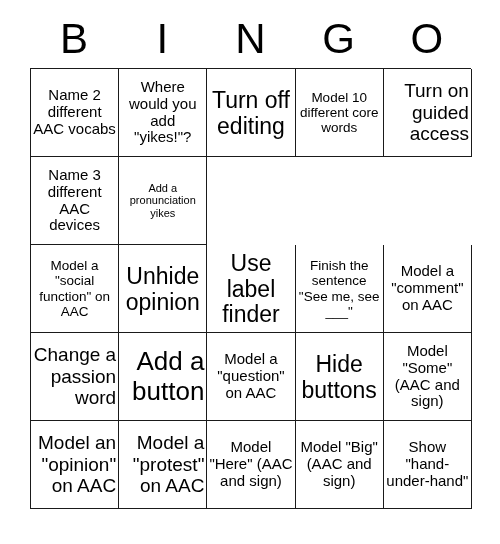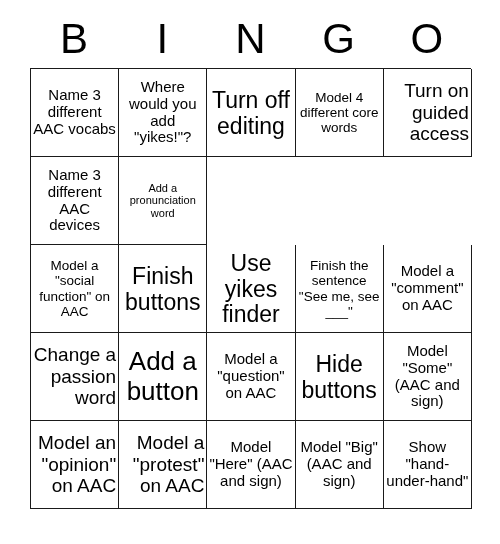--- a/index.html
+++ b/index.html
@@ -64,73 +64,73 @@
     width: 100%;
     line-height: 1.13;
     word-wrap: break-word;
     hyphens: none;
   }
   .fs-xs .cell-text { font-size: 11px; }
   .fs-sm .cell-text { font-size: 13.5px; }
   .fs-md .cell-text { font-size: 15px; }
   .fs-lg .cell-text { font-size: 19px; text-align: right; }
   .fs-xl .cell-text { font-size: 23px; }
-  .fs-xxl .cell-text { font-size: 26px; }
+  .fs-xxl .cell-text { font-size: 26px; text-align: right; }
 </style>
 </head>
 <body>
 
 <div class="card">
 
   <div class="header-row">
     <div class="header-cell">B</div>
     <div class="header-cell">I</div>
     <div class="header-cell">N</div>
     <div class="header-cell">G</div>
     <div class="header-cell">O</div>
   </div>
 
   <div class="grid">
 
     <div class="grid-row">
       <div class="cell fs-md">
-          <span class="cell-text">Name 3 different AAC vocabs</span>
+          <span class="cell-text">Name 2 different AAC vocabs</span>
         </div>
       <div class="cell fs-md">
           <span class="cell-text">Where would you add "yikes!"?</span>
         </div>
       <div class="cell fs-xl">
           <span class="cell-text">Turn off editing</span>
         </div>
       <div class="cell fs-sm">
-          <span class="cell-text">Model 4 different core words</span>
+          <span class="cell-text">Model 10 different core words</span>
         </div>
       <div class="cell fs-lg">
           <span class="cell-text">Turn on guided access</span>
         </div>
     </div>
 
     <div class="grid-row">
       <div class="cell fs-md">
           <span class="cell-text">Name 3 different AAC devices</span>
         </div>
       <div class="cell fs-xs">
-          <span class="cell-text">Add a pronunciation word</span>
+          <span class="cell-text">Add a pronunciation yikes</span>
         </div>
     </div>
 
     <div class="grid-row">
       <div class="cell fs-sm">
           <span class="cell-text">Model a "social function" on AAC</span>
         </div>
       <div class="cell fs-xl">
-          <span class="cell-text">Finish buttons</span>
+          <span class="cell-text">Unhide opinion</span>
         </div>
       <div class="cell fs-xl">
-          <span class="cell-text">Use yikes finder</span>
+          <span class="cell-text">Use label finder</span>
         </div>
       <div class="cell fs-sm">
           <span class="cell-text">Finish the sentence "See me, see ___"</span>
         </div>
       <div class="cell fs-md">
           <span class="cell-text">Model a "comment" on AAC</span>
         </div>
     </div>
 
     <div class="grid-row">

